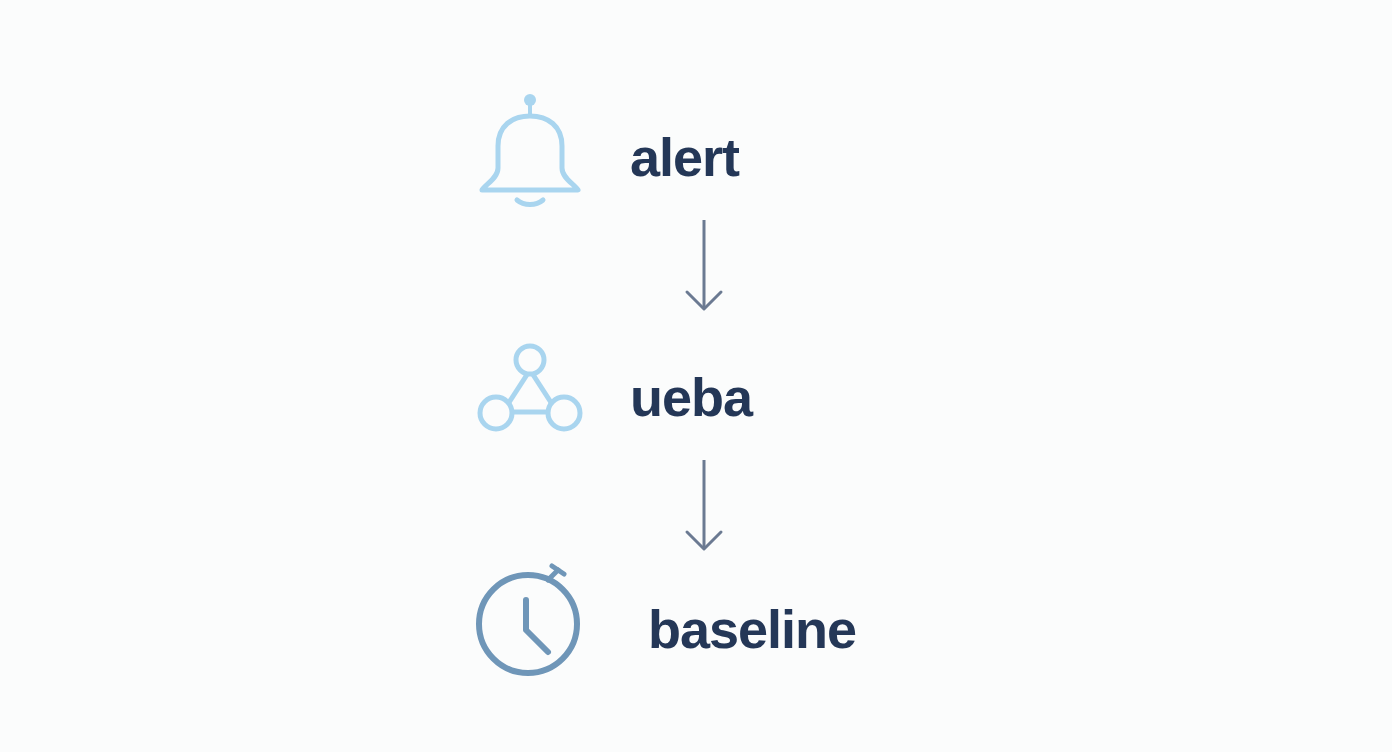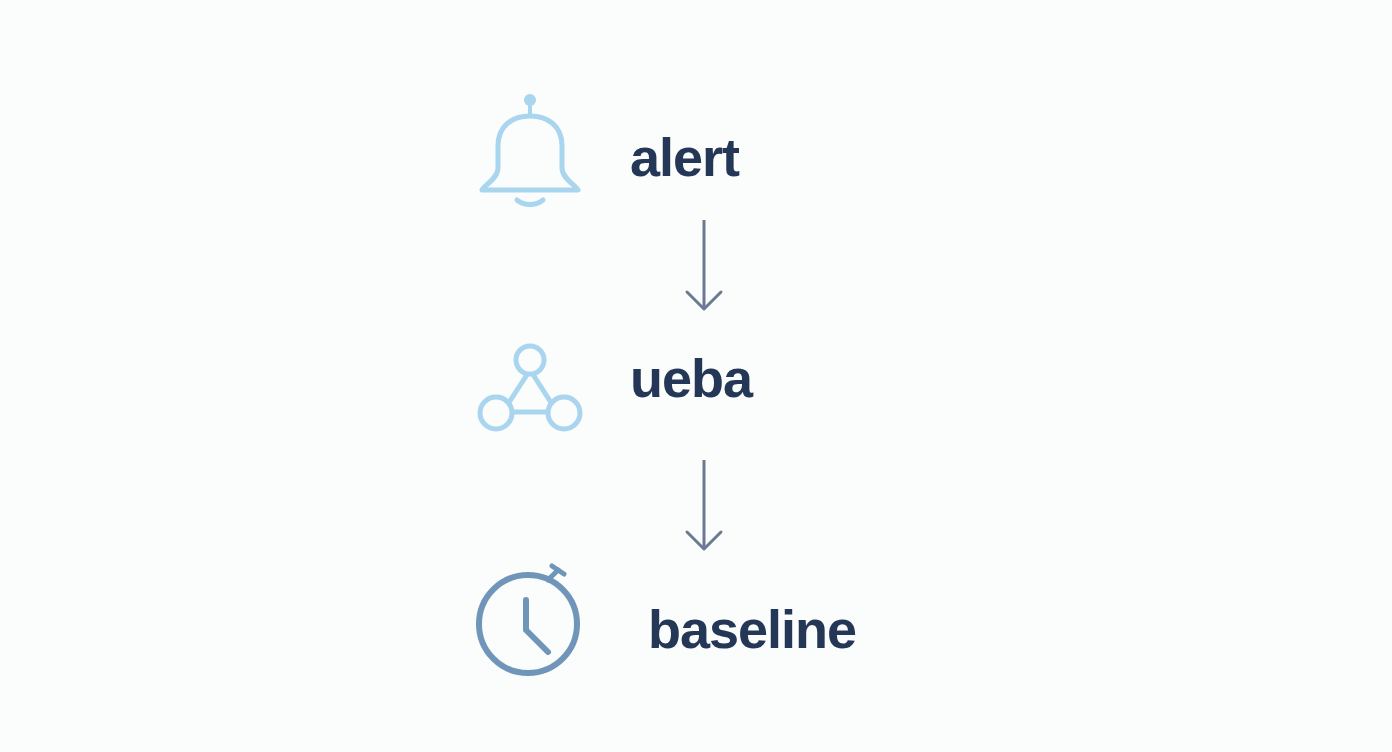--- a/index.html
+++ b/index.html
@@ -38,21 +38,21 @@
 
   <div>
     <svg class="icon" style="left:474px;top:340px" width="112" height="96" viewBox="0 0 112 96">
       <line x1="56" y1="30" x2="34" y2="64" stroke="#a9d5ef" stroke-width="5"></line>
       <line x1="56" y1="30" x2="78" y2="64" stroke="#a9d5ef" stroke-width="5"></line>
       <line x1="38" y1="72" x2="74" y2="72" stroke="#a9d5ef" stroke-width="5"></line>
       <circle cx="56" cy="20" r="14" fill="#fbfcfc" stroke="#a9d5ef" stroke-width="5"></circle>
       <circle cx="22" cy="73" r="16" fill="#fbfcfc" stroke="#a9d5ef" stroke-width="5"></circle>
       <circle cx="90" cy="73" r="16" fill="#fbfcfc" stroke="#a9d5ef" stroke-width="5"></circle>
     </svg>
-    <div class="label" style="left:630px;top:351px">ueba</div>
+    <div class="label" style="left:630px;top:370px">ueba</div>
   </div>
 
   <svg class="arrow" style="left:684px;top:458px" width="40" height="96" viewBox="0 0 40 96">
     <line x1="20" y1="2" x2="20" y2="90" stroke="#6b7a92" stroke-width="3"></line>
     <polyline points="3,74 20,91 37,74" fill="none" stroke="#6b7a92" stroke-width="3" stroke-linecap="round" stroke-linejoin="round"></polyline>
   </svg>
 
   <div>
     <svg class="icon" style="left:474px;top:562px" width="112" height="116" viewBox="0 0 112 116">
       <circle cx="54" cy="62" r="49" fill="none" stroke="#6f96b8" stroke-width="6"></circle>

